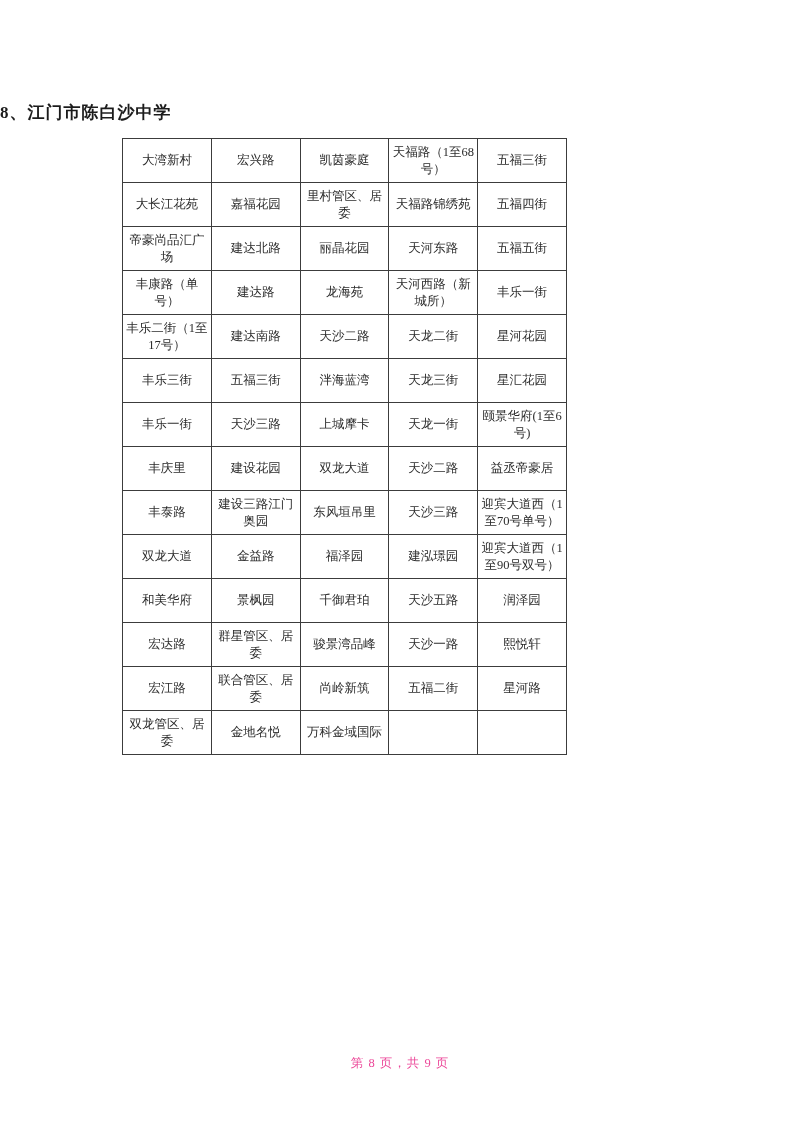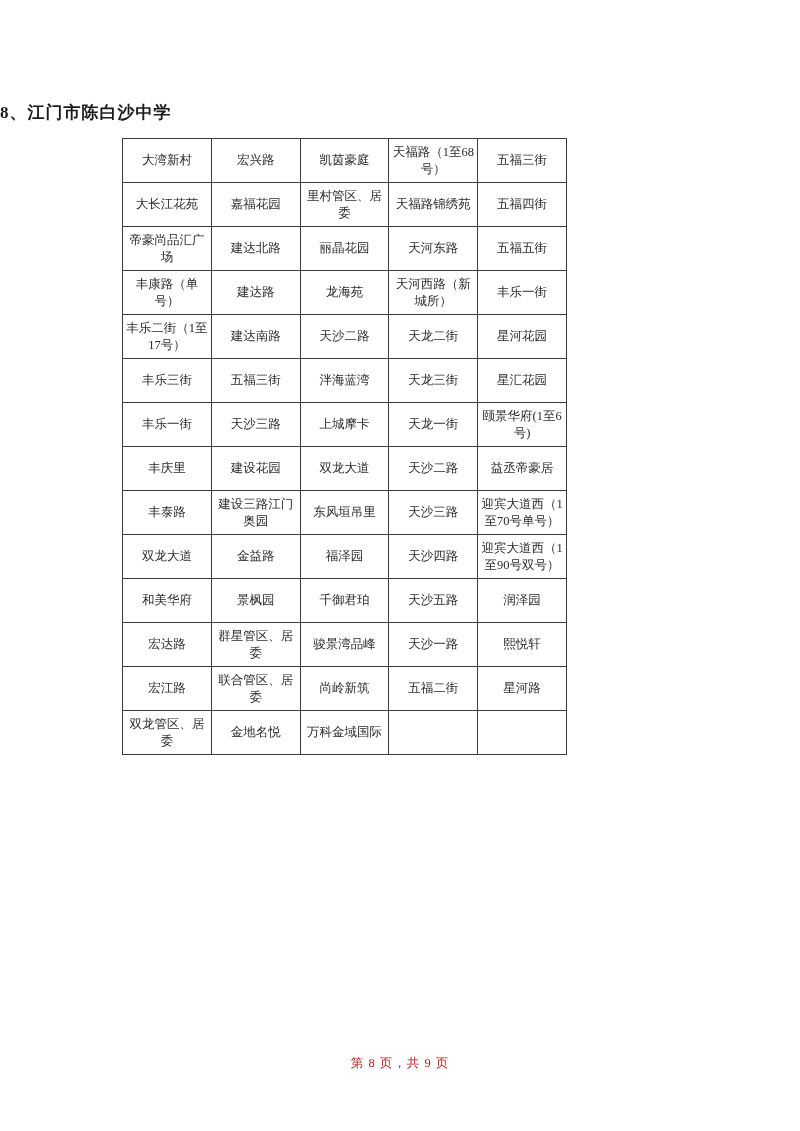--- a/index.html
+++ b/index.html
@@ -48,21 +48,21 @@
     padding: 1px 2px;
     word-break: break-all;
   }
   .page-footer {
     position: absolute;
     top: 1055px;
     left: 0;
     width: 100%;
     text-align: center;
     font-size: 12.5px;
-    color: #b91c1c;
+    color: #ec4899;
     letter-spacing: 1px;
   }
 </style>
 </head>
 <body>
 
 <div class="page">
 
   <h1 class="doc-title">8、江门市陈白沙中学</h1>
 
@@ -128,21 +128,21 @@
           <td>丰泰路</td>
           <td>建设三路江门奥园</td>
           <td>东风垣吊里</td>
           <td>天沙三路</td>
           <td>迎宾大道西（1至70号单号）</td>
         </tr>
         <tr>
           <td>双龙大道</td>
           <td>金益路</td>
           <td>福泽园</td>
-          <td>天沙四路</td>
+          <td>建泓璟园</td>
           <td>迎宾大道西（1至90号双号）</td>
         </tr>
         <tr>
           <td>和美华府</td>
           <td>景枫园</td>
           <td>千御君珀</td>
           <td>天沙五路</td>
           <td>润泽园</td>
         </tr>
         <tr>

